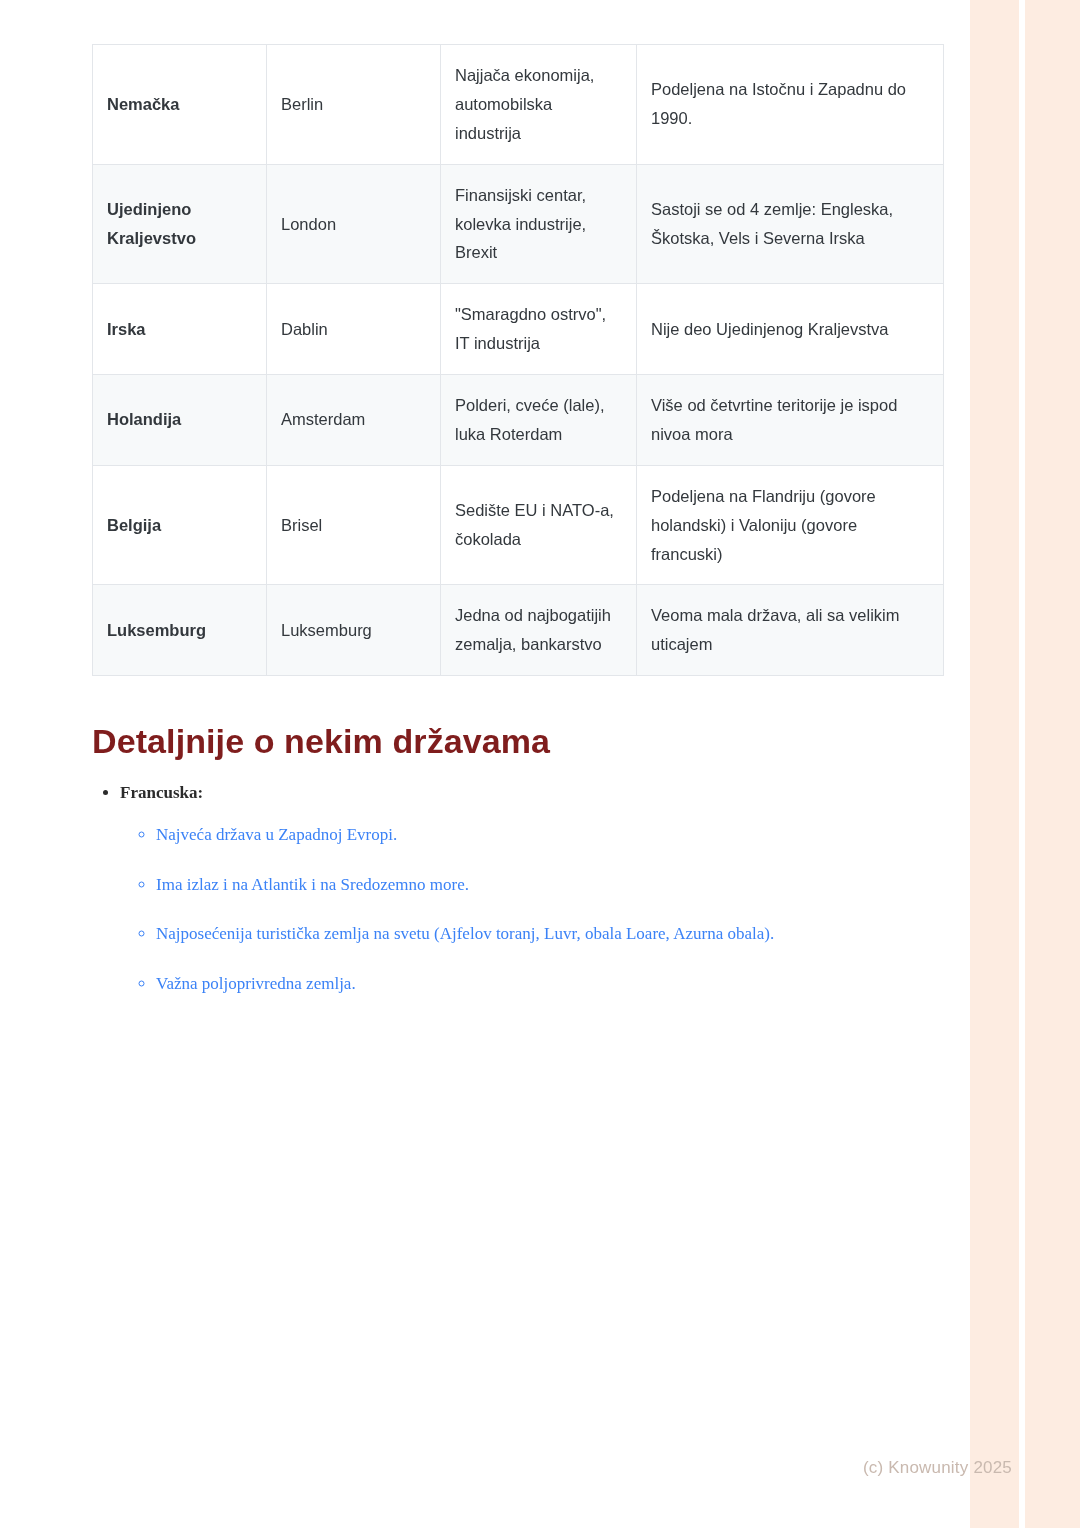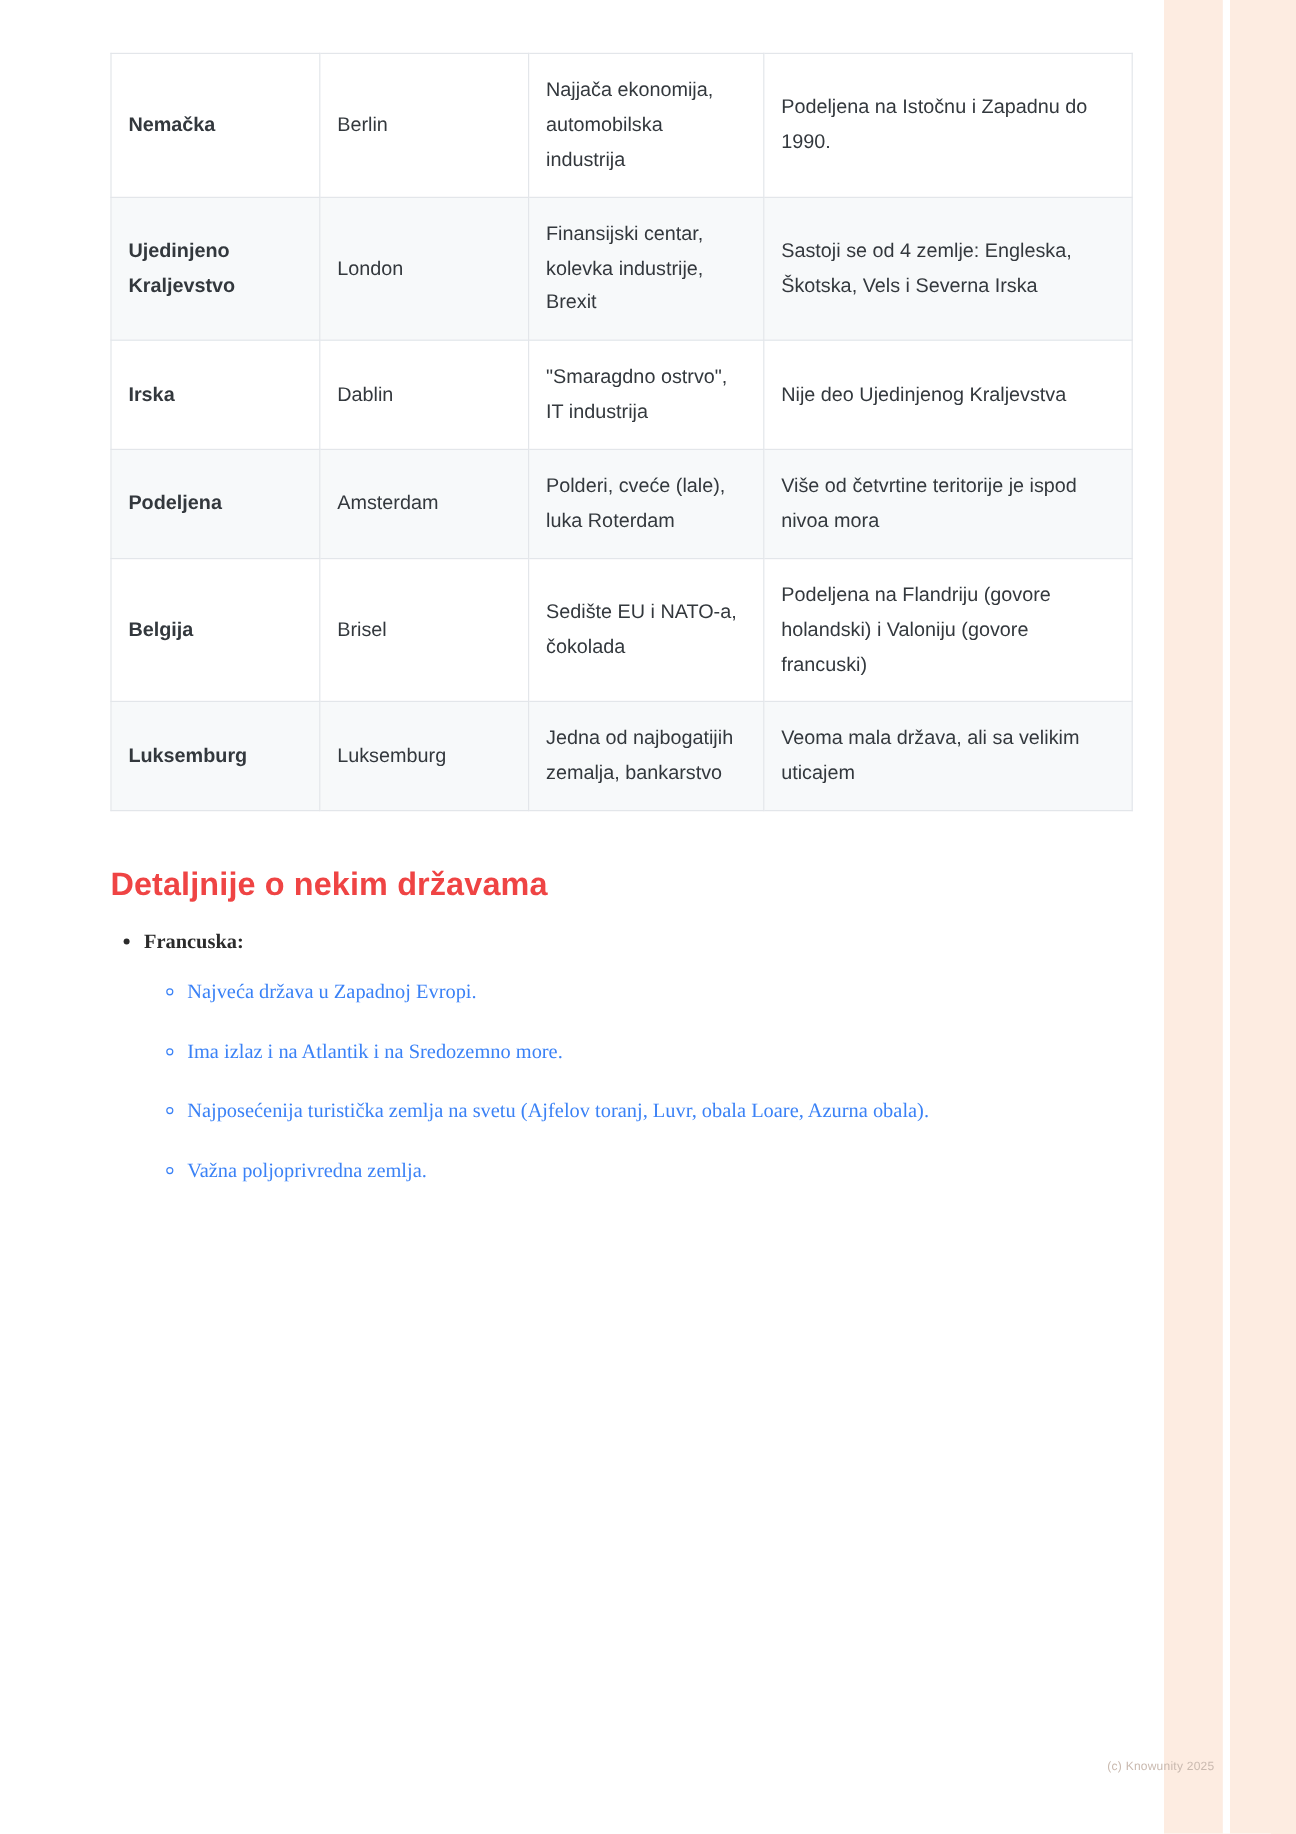--- a/index.html
+++ b/index.html
@@ -74,22 +74,22 @@
     width: 145px;
     font-weight: bold;
     color: #222;
   }
   td.col-capital { width: 145px; }
   td.col-features { width: 167px; }
   td.col-notes { width: 278px; }
 
   
   h2.section-title {
-    color: #ef4444;
-    font-size: 27px;
+    color: #7f1d1d;
+    font-size: 34px;
     font-weight: bold;
     margin: 46px 0 22px 0;
     letter-spacing: 0.1px;
   }
 
   
   ul.level1 {
     margin: 0;
     padding-left: 28px;
     list-style-type: disc;
@@ -117,21 +117,21 @@
     line-height: 1.62;
     margin-bottom: 22px;
     max-width: 700px;
   }
 
   
   .credit {
     position: absolute;
     right: 68px;
     bottom: 50px;
-    font-size: 10px;
+    font-size: 17px;
     color: #c9b9af;
     letter-spacing: 0.2px;
   }
 </style>
 </head>
 <body>
 
 <div class="page">
 
   <div class="right-band">
@@ -154,21 +154,21 @@
           <td class="col-features">Finansijski centar, kolevka industrije, Brexit</td>
           <td class="col-notes">Sastoji se od 4 zemlje: Engleska, Škotska, Vels i Severna Irska</td>
         </tr>
         <tr>
           <td class="col-country">Irska</td>
           <td class="col-capital">Dablin</td>
           <td class="col-features">"Smaragdno ostrvo", IT industrija</td>
           <td class="col-notes">Nije deo Ujedinjenog Kraljevstva</td>
         </tr>
         <tr>
-          <td class="col-country">Podeljena</td>
+          <td class="col-country">Holandija</td>
           <td class="col-capital">Amsterdam</td>
           <td class="col-features">Polderi, cveće (lale), luka Roterdam</td>
           <td class="col-notes">Više od četvrtine teritorije je ispod nivoa mora</td>
         </tr>
         <tr>
           <td class="col-country">Belgija</td>
           <td class="col-capital">Brisel</td>
           <td class="col-features">Sedište EU i NATO-a, čokolada</td>
           <td class="col-notes">Podeljena na Flandriju (govore holandski) i Valoniju (govore francuski)</td>
         </tr>

